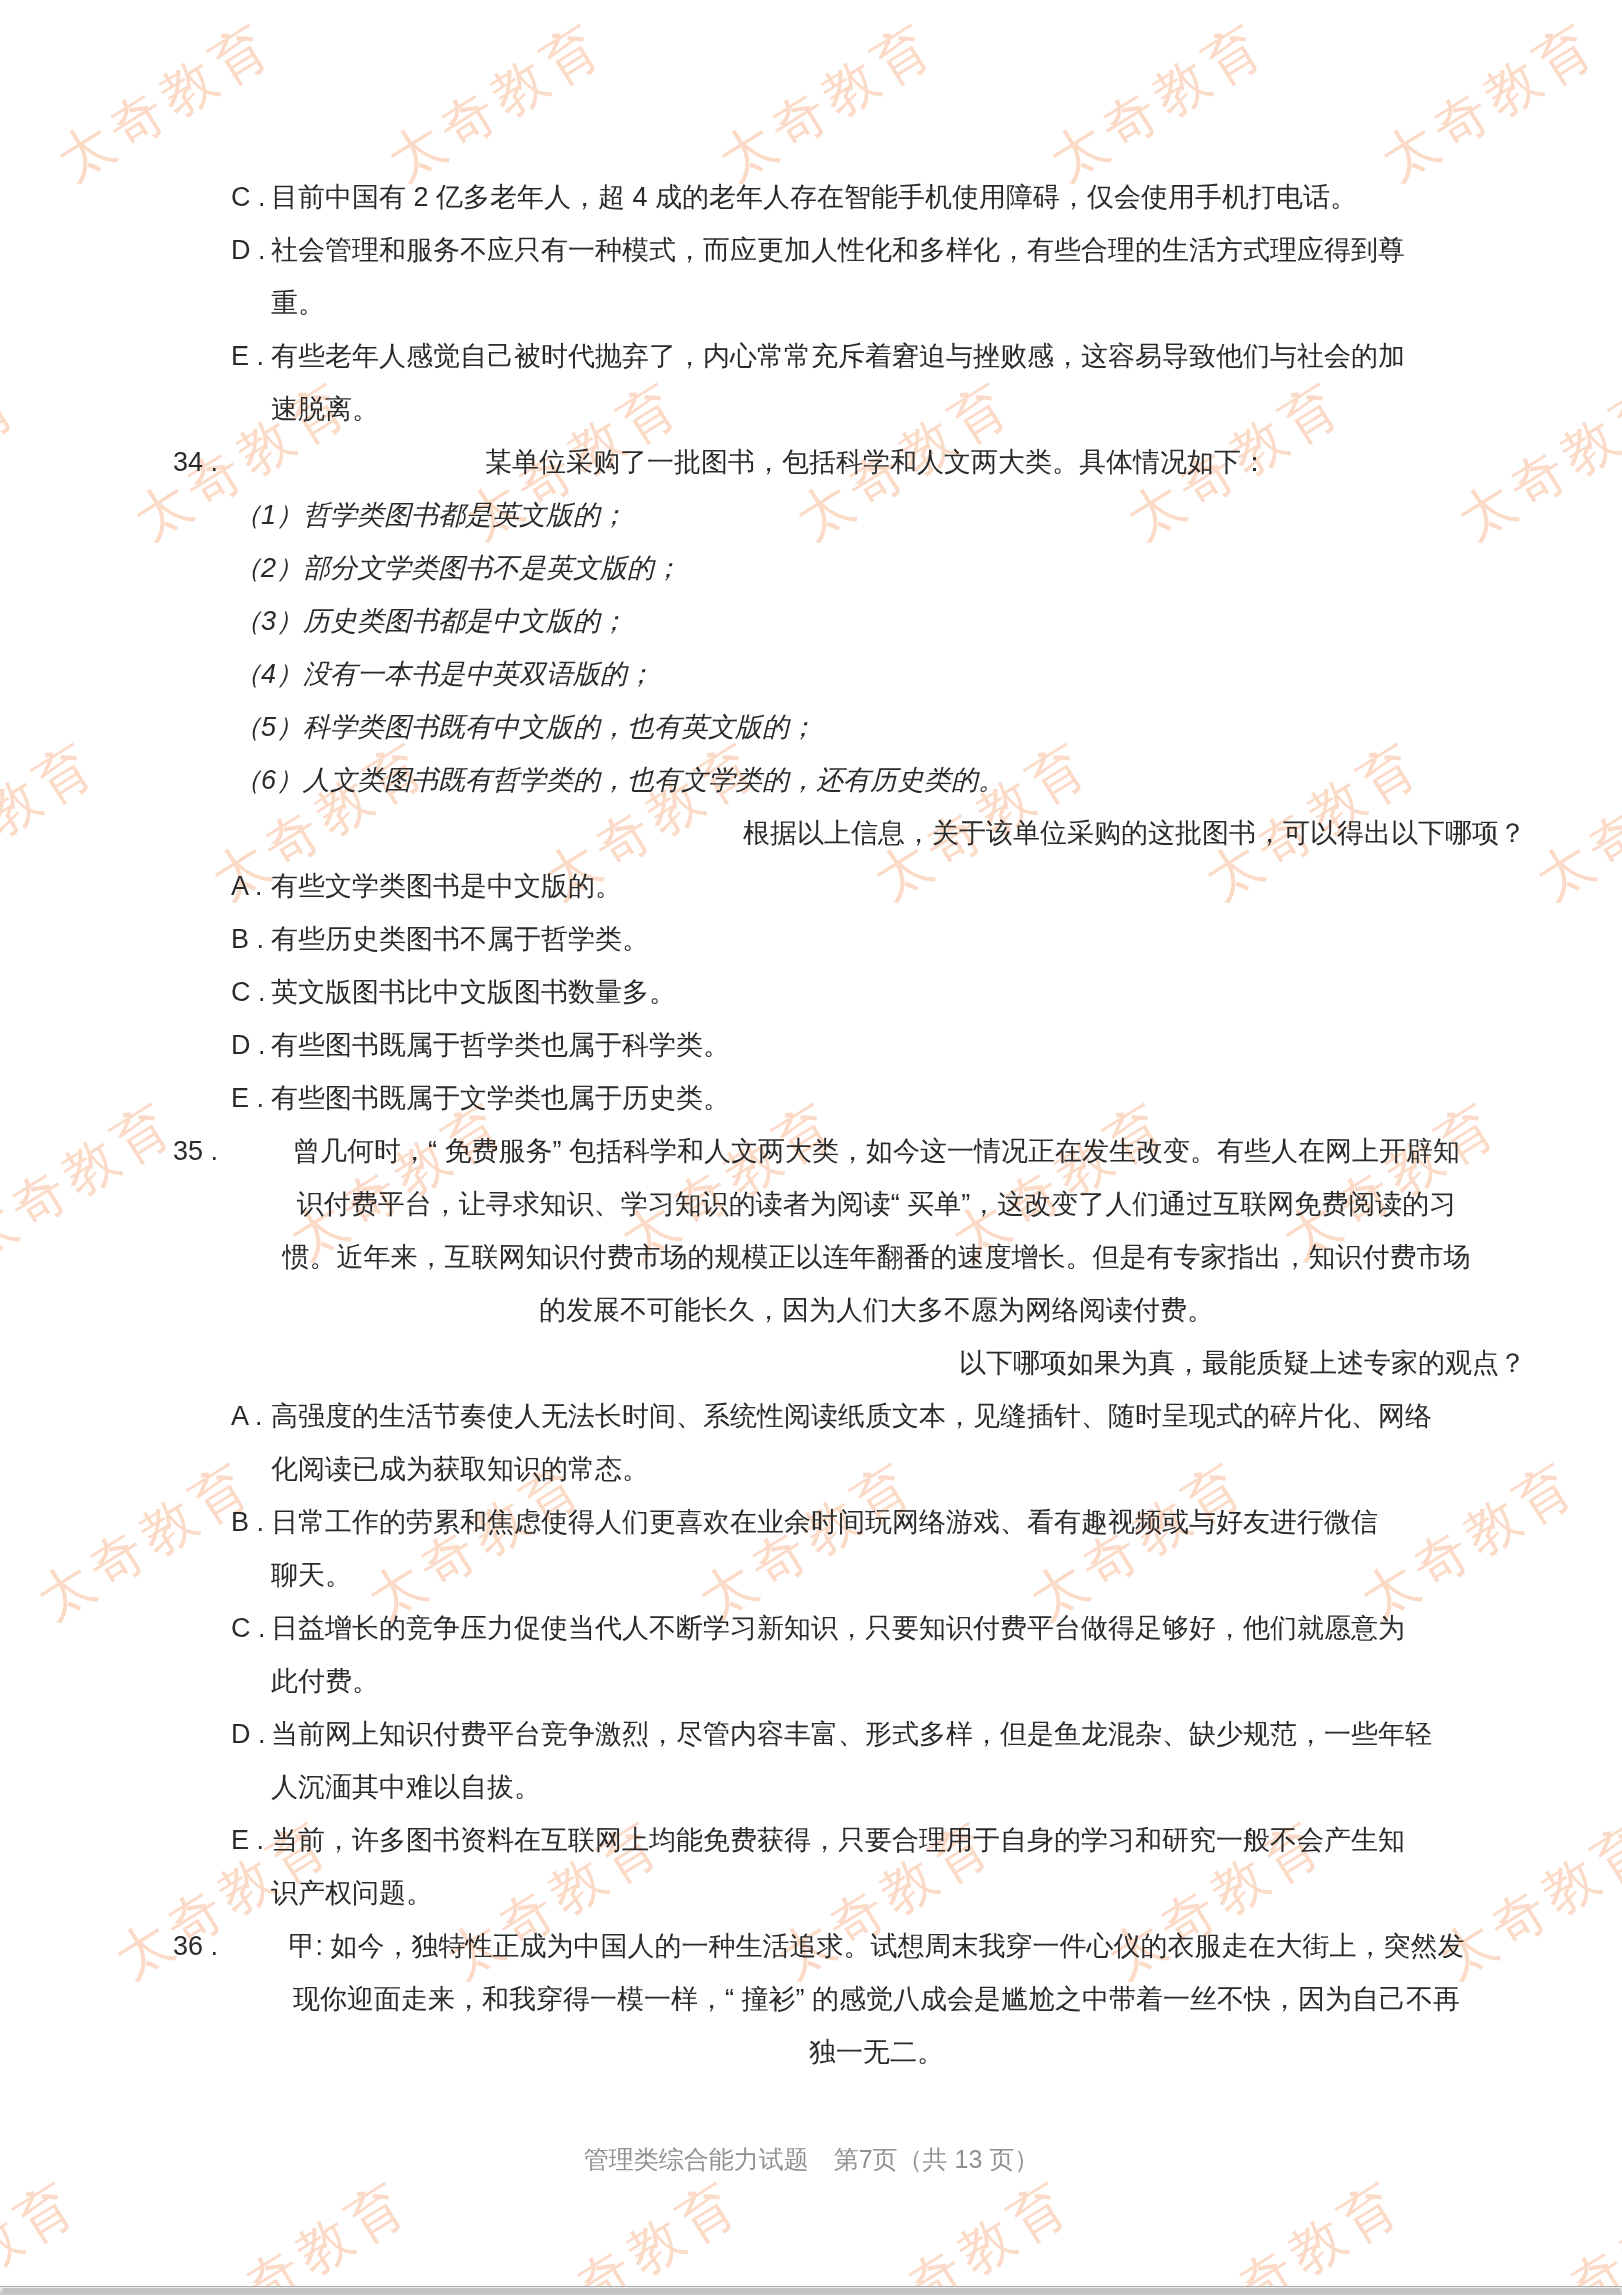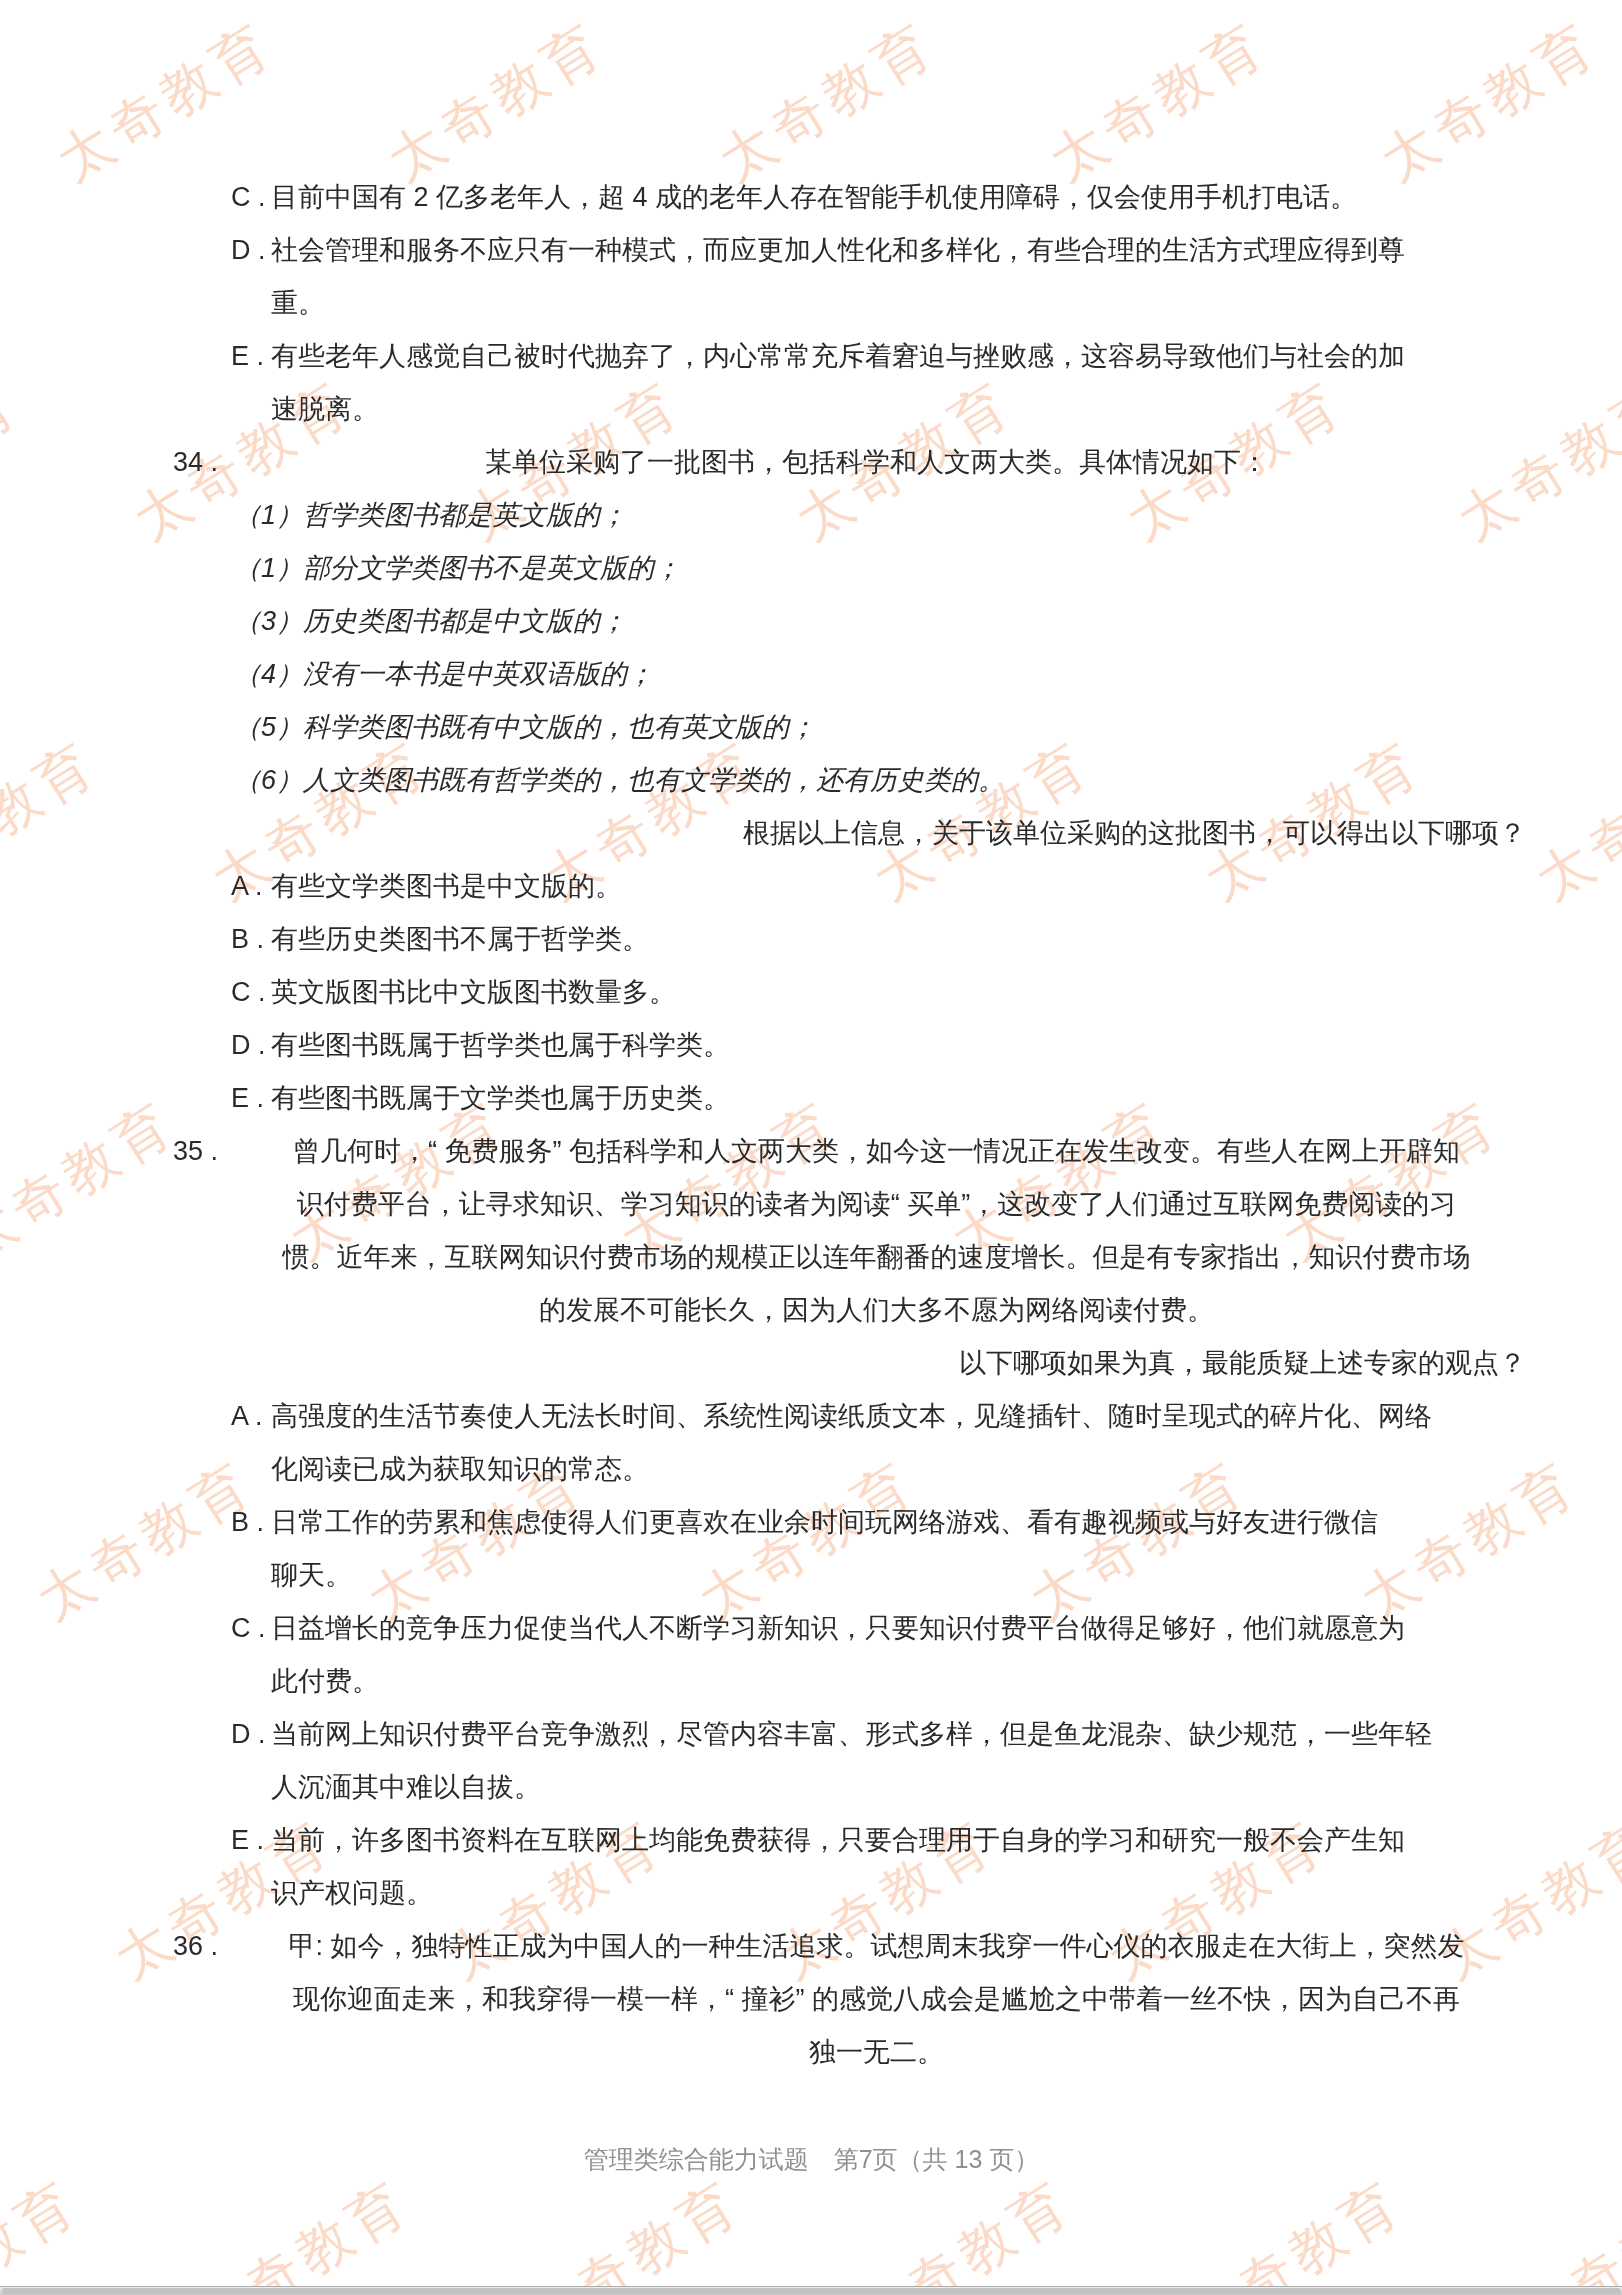--- a/index.html
+++ b/index.html
@@ -145,21 +145,21 @@
         <div class="line">速脱离。</div>
       </div>
       <div class="block kind-question">
         <span class="blk-label">34 .</span>
         <div class="line">某单位采购了一批图书，包括科学和人文两大类。具体情况如下：</div>
       </div>
       <div class="block kind-subitem">
         <div class="line">（1）哲学类图书都是英文版的；</div>
       </div>
       <div class="block kind-subitem">
-        <div class="line">（1）部分文学类图书不是英文版的；</div>
+        <div class="line">（2）部分文学类图书不是英文版的；</div>
       </div>
       <div class="block kind-subitem">
         <div class="line">（3）历史类图书都是中文版的；</div>
       </div>
       <div class="block kind-subitem">
         <div class="line">（4）没有一本书是中英双语版的；</div>
       </div>
       <div class="block kind-subitem">
         <div class="line">（5）科学类图书既有中文版的，也有英文版的；</div>
       </div>

